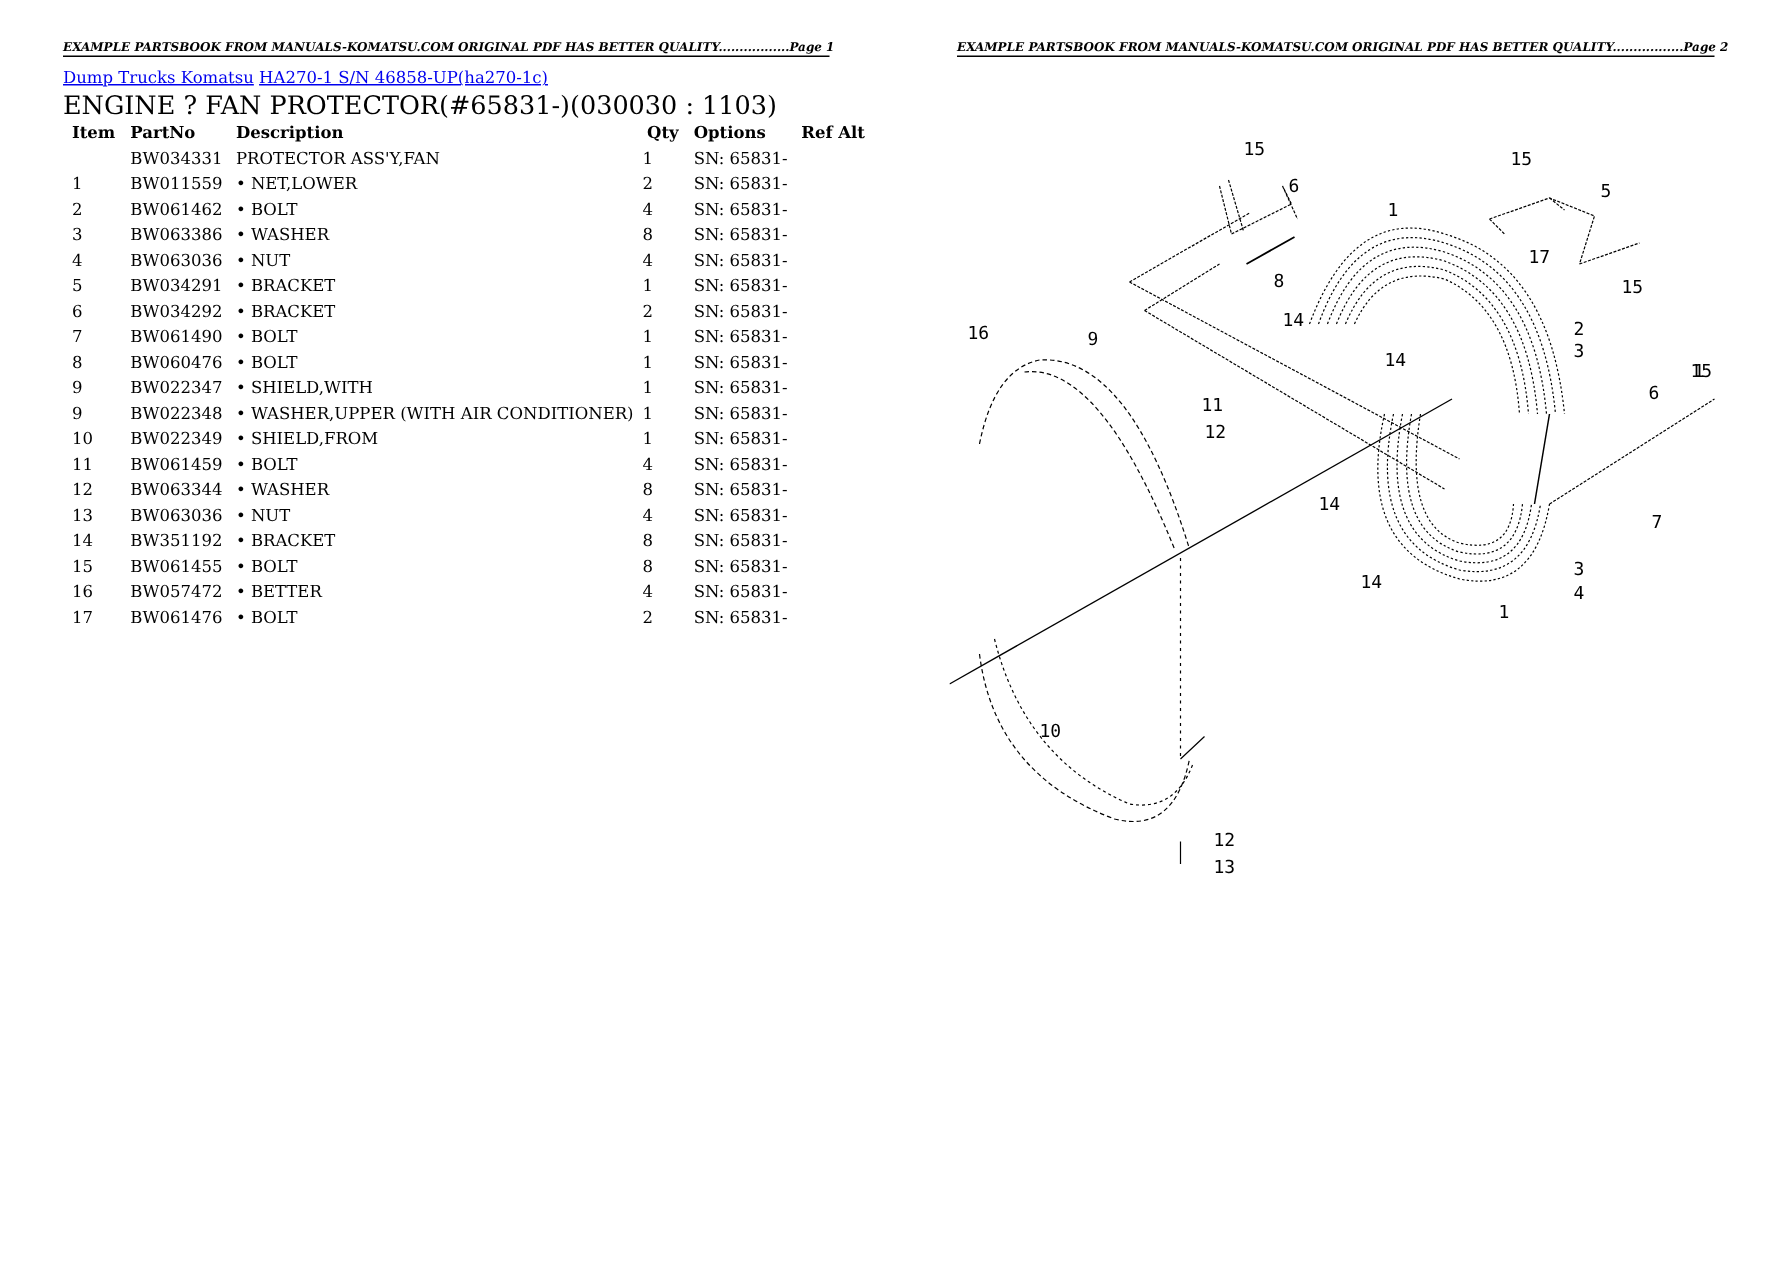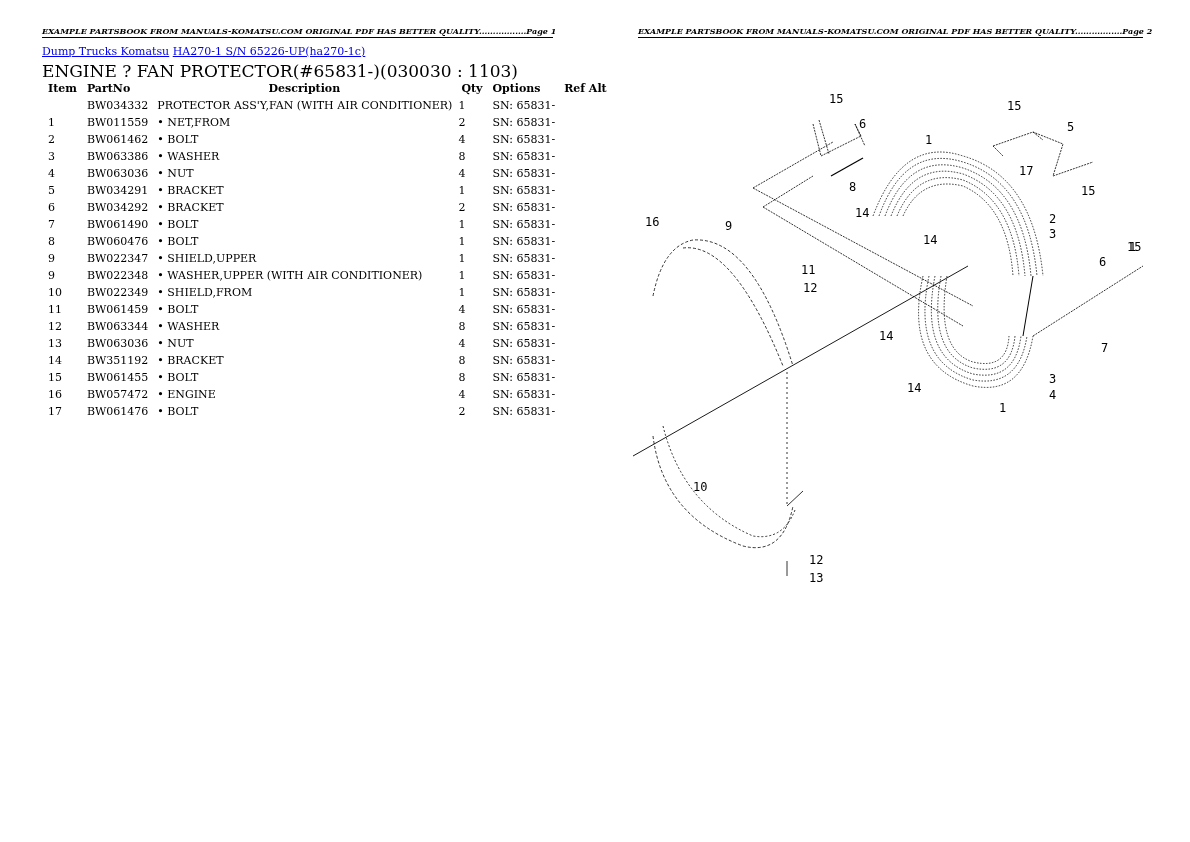--- a/index.html
+++ b/index.html
@@ -11,61 +11,61 @@
   .hdr { position: absolute; top: 26px; font-size: 8px; font-weight: bold; font-style: italic;
          text-align: right; border-bottom: 1px solid #000; padding-bottom: 1px; white-space: nowrap; }
   .page-left .hdr { left: 42px; width: 511px; }
   .page-right .hdr { left: 43px; width: 505px; }
   .links { position: absolute; left: 42px; top: 45px; font-size: 11px; white-space: nowrap; }
   .links a { color: #0000ee; text-decoration: underline; cursor: pointer; margin-top: 38px; }
   .subtitle { position: absolute; left: 42px; top: 61px; font-size: 17px; white-space: nowrap; }
   table.parts { position: absolute; left: 42px; top: 80px; border-collapse: collapse; font-size: 11px; }
   table.parts th { font-weight: bold; text-align: left; padding: 0 4px 0 6px; height: 17px; white-space: nowrap; }
   table.parts td { padding: 0 3px 0 6px; height: 17px; white-space: nowrap; vertical-align: middle; }
-  table.parts th.desc { text-align: center; }
+  table.parts th.desc { text-align: left; }
   table.parts td.item { width: 22px; padding-left: 6px; }
   table.parts td.qty { padding-left: 3px; padding-right: 6px; }
   .diagram { position: absolute; left: 38px; top: 36px; width: 520px; height: 560px; }
   .diagram svg text { font-family: "DejaVu Sans Mono", "Liberation Mono", monospace; font-size: 12px; fill: #000; }
 </style>
 </head>
 <body>
 
 <div class="page page-left">
   <div class="hdr">EXAMPLE PARTSBOOK FROM MANUALS-KOMATSU.COM ORIGINAL PDF HAS BETTER QUALITY.................Page 1</div>
   <div class="links">
     <a>Dump Trucks Komatsu</a>
-    <a>HA270-1 S/N 65226-UP(ha270-1c)</a>
+    <a>HA270-1 S/N 46858-UP(ha270-1c)</a>
   </div>
   <div class="subtitle">ENGINE ? FAN PROTECTOR(#65831-)(030030 : 1103)</div>
 
   <table class="parts">
     <thead>
       <tr>
         <th>Item</th>
         <th>PartNo</th>
         <th class="desc">Description</th>
         <th>Qty</th>
         <th>Options</th>
         <th>Ref Alt</th>
       </tr>
     </thead>
     <tbody id="parts-body">
         <tr>
           <td class="item"></td>
-          <td>BW034332</td>
-          <td>PROTECTOR ASS'Y,FAN (WITH AIR CONDITIONER)</td>
+          <td>BW034331</td>
+          <td>PROTECTOR ASS'Y,FAN</td>
           <td class="qty">1</td>
           <td>SN: 65831-</td>
           <td></td>
         </tr>
         <tr>
           <td class="item">1</td>
           <td>BW011559</td>
-          <td>• NET,FROM</td>
+          <td>• NET,LOWER</td>
           <td class="qty">2</td>
           <td>SN: 65831-</td>
           <td></td>
         </tr>
         <tr>
           <td class="item">2</td>
           <td>BW061462</td>
           <td>• BOLT</td>
           <td class="qty">4</td>
           <td>SN: 65831-</td>
@@ -115,21 +115,21 @@
           <td class="item">8</td>
           <td>BW060476</td>
           <td>• BOLT</td>
           <td class="qty">1</td>
           <td>SN: 65831-</td>
           <td></td>
         </tr>
         <tr>
           <td class="item">9</td>
           <td>BW022347</td>
-          <td>• SHIELD,UPPER</td>
+          <td>• SHIELD,WITH</td>
           <td class="qty">1</td>
           <td>SN: 65831-</td>
           <td></td>
         </tr>
         <tr>
           <td class="item">9</td>
           <td>BW022348</td>
           <td>• WASHER,UPPER (WITH AIR CONDITIONER)</td>
           <td class="qty">1</td>
           <td>SN: 65831-</td>
@@ -179,21 +179,21 @@
           <td class="item">15</td>
           <td>BW061455</td>
           <td>• BOLT</td>
           <td class="qty">8</td>
           <td>SN: 65831-</td>
           <td></td>
         </tr>
         <tr>
           <td class="item">16</td>
           <td>BW057472</td>
-          <td>• ENGINE</td>
+          <td>• BETTER</td>
           <td class="qty">4</td>
           <td>SN: 65831-</td>
           <td></td>
         </tr>
         <tr>
           <td class="item">17</td>
           <td>BW061476</td>
           <td>• BOLT</td>
           <td class="qty">2</td>
           <td>SN: 65831-</td>

